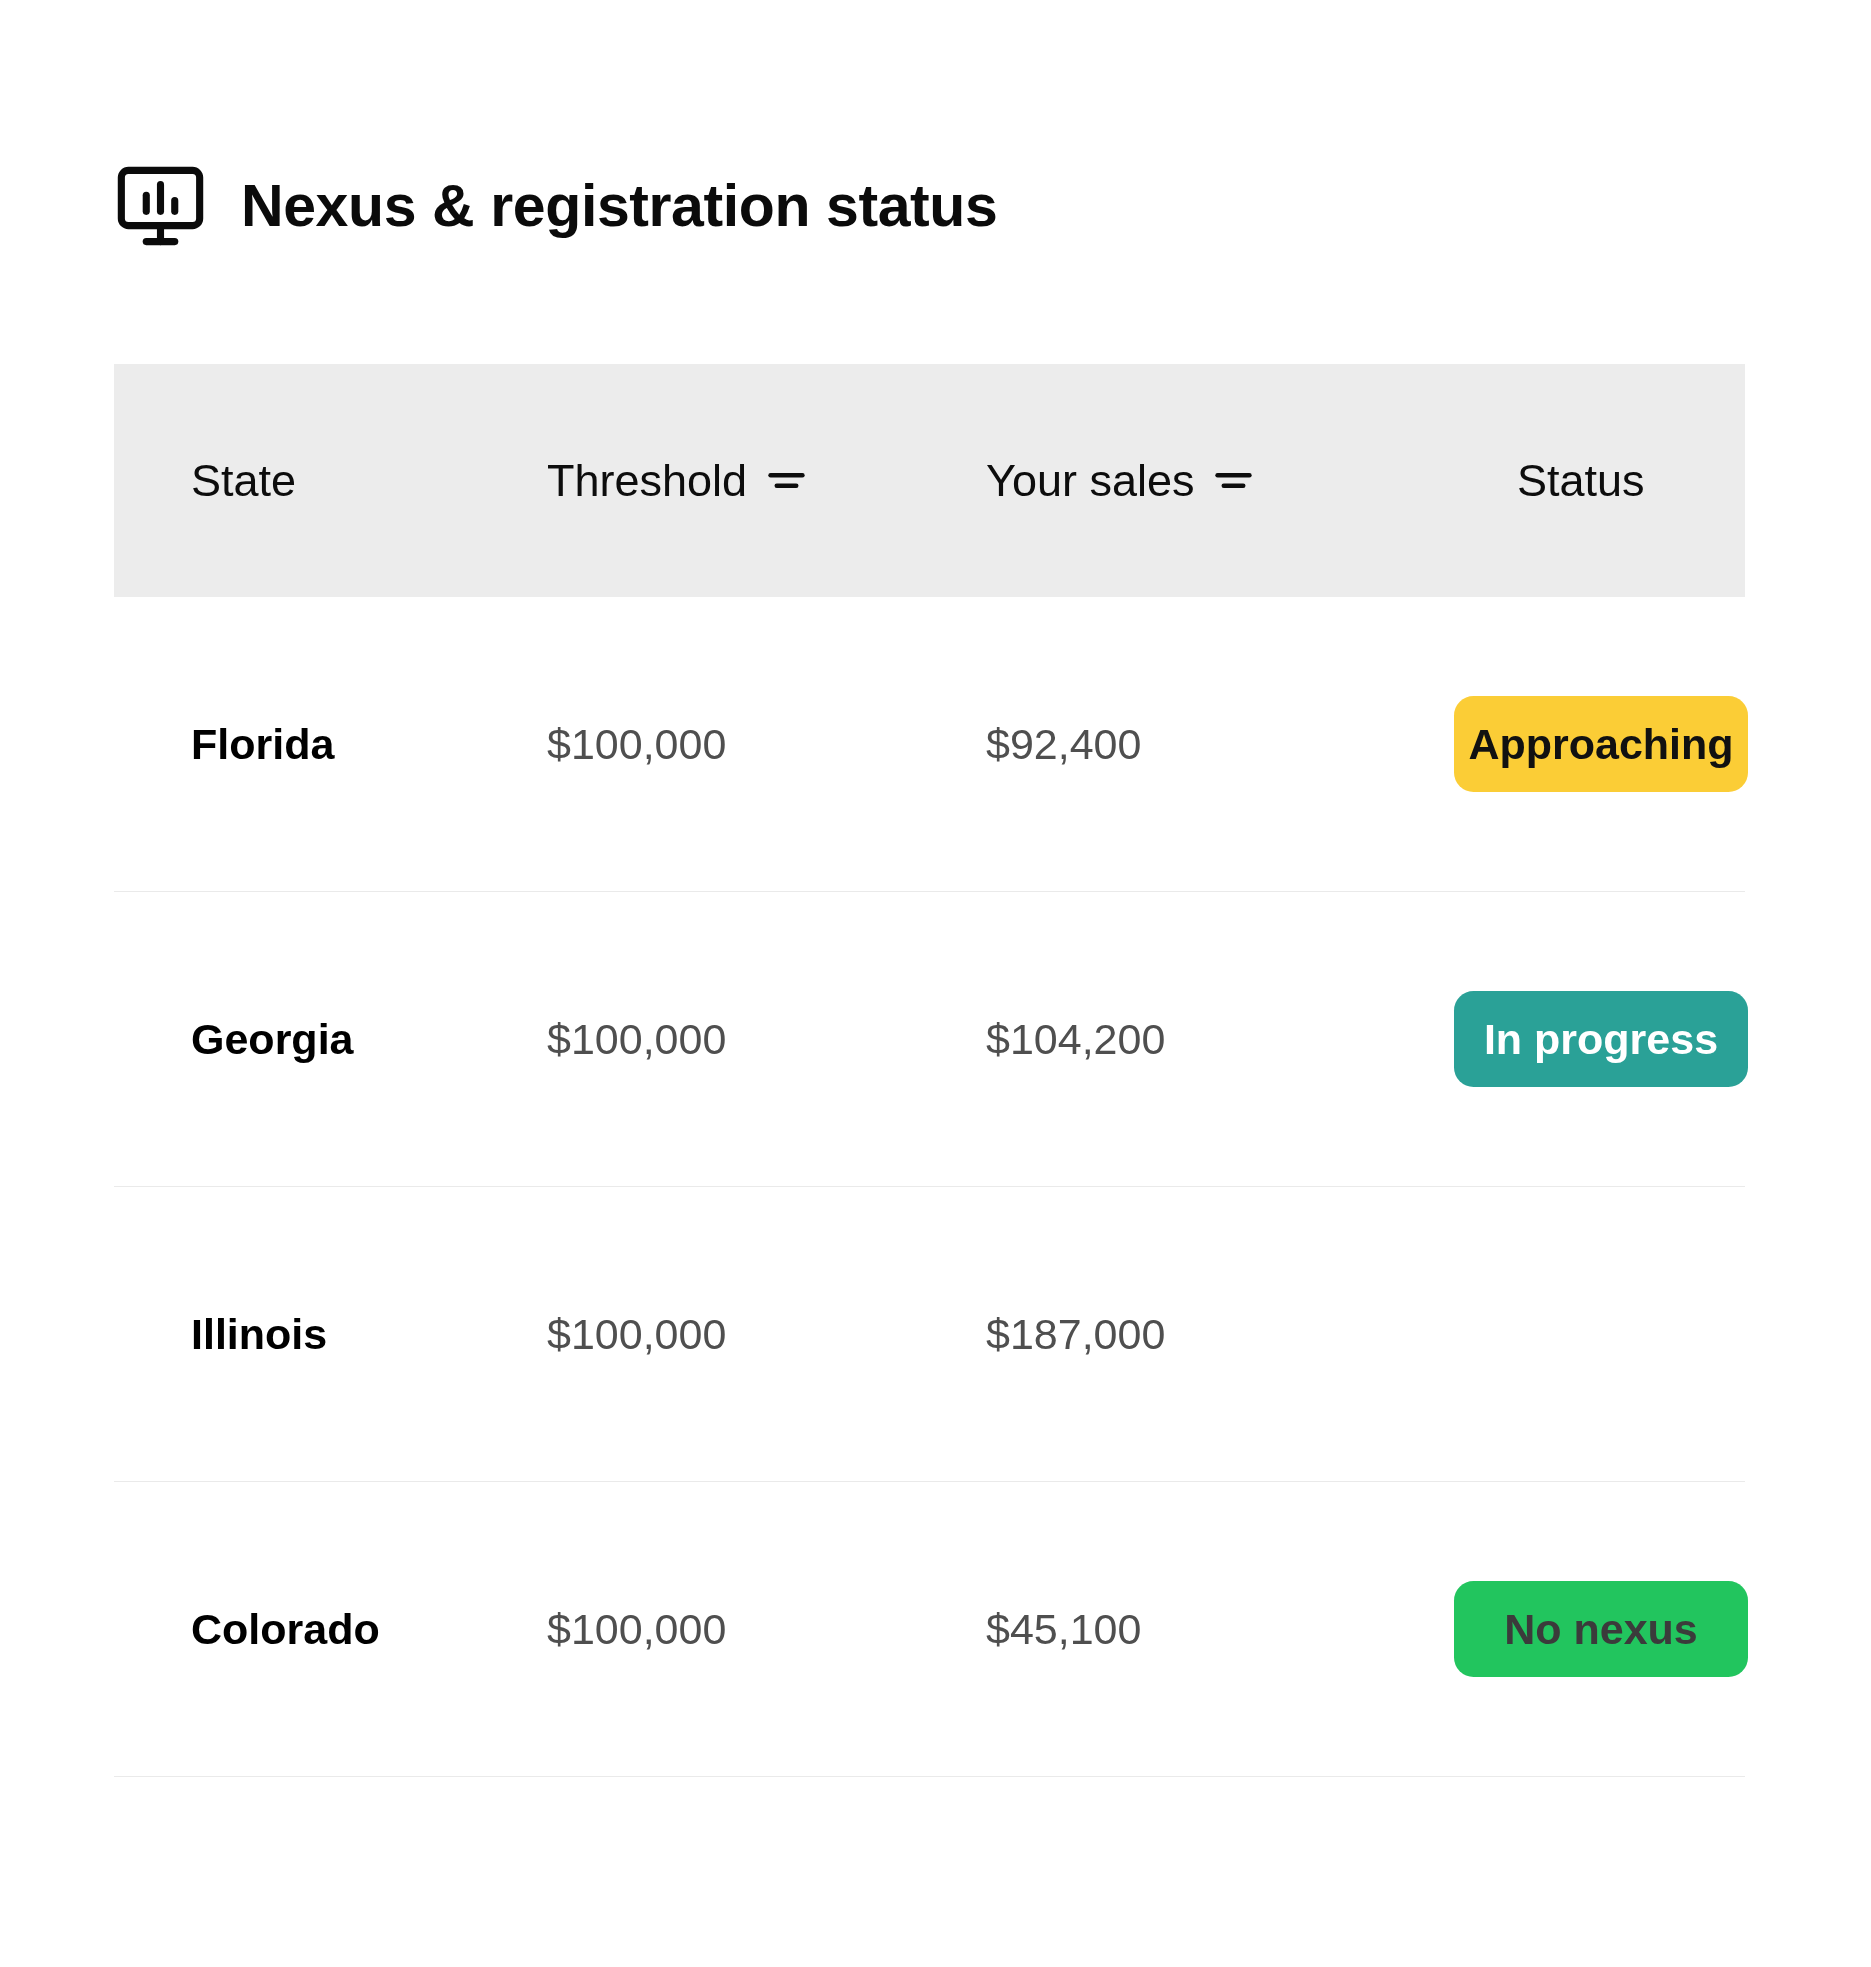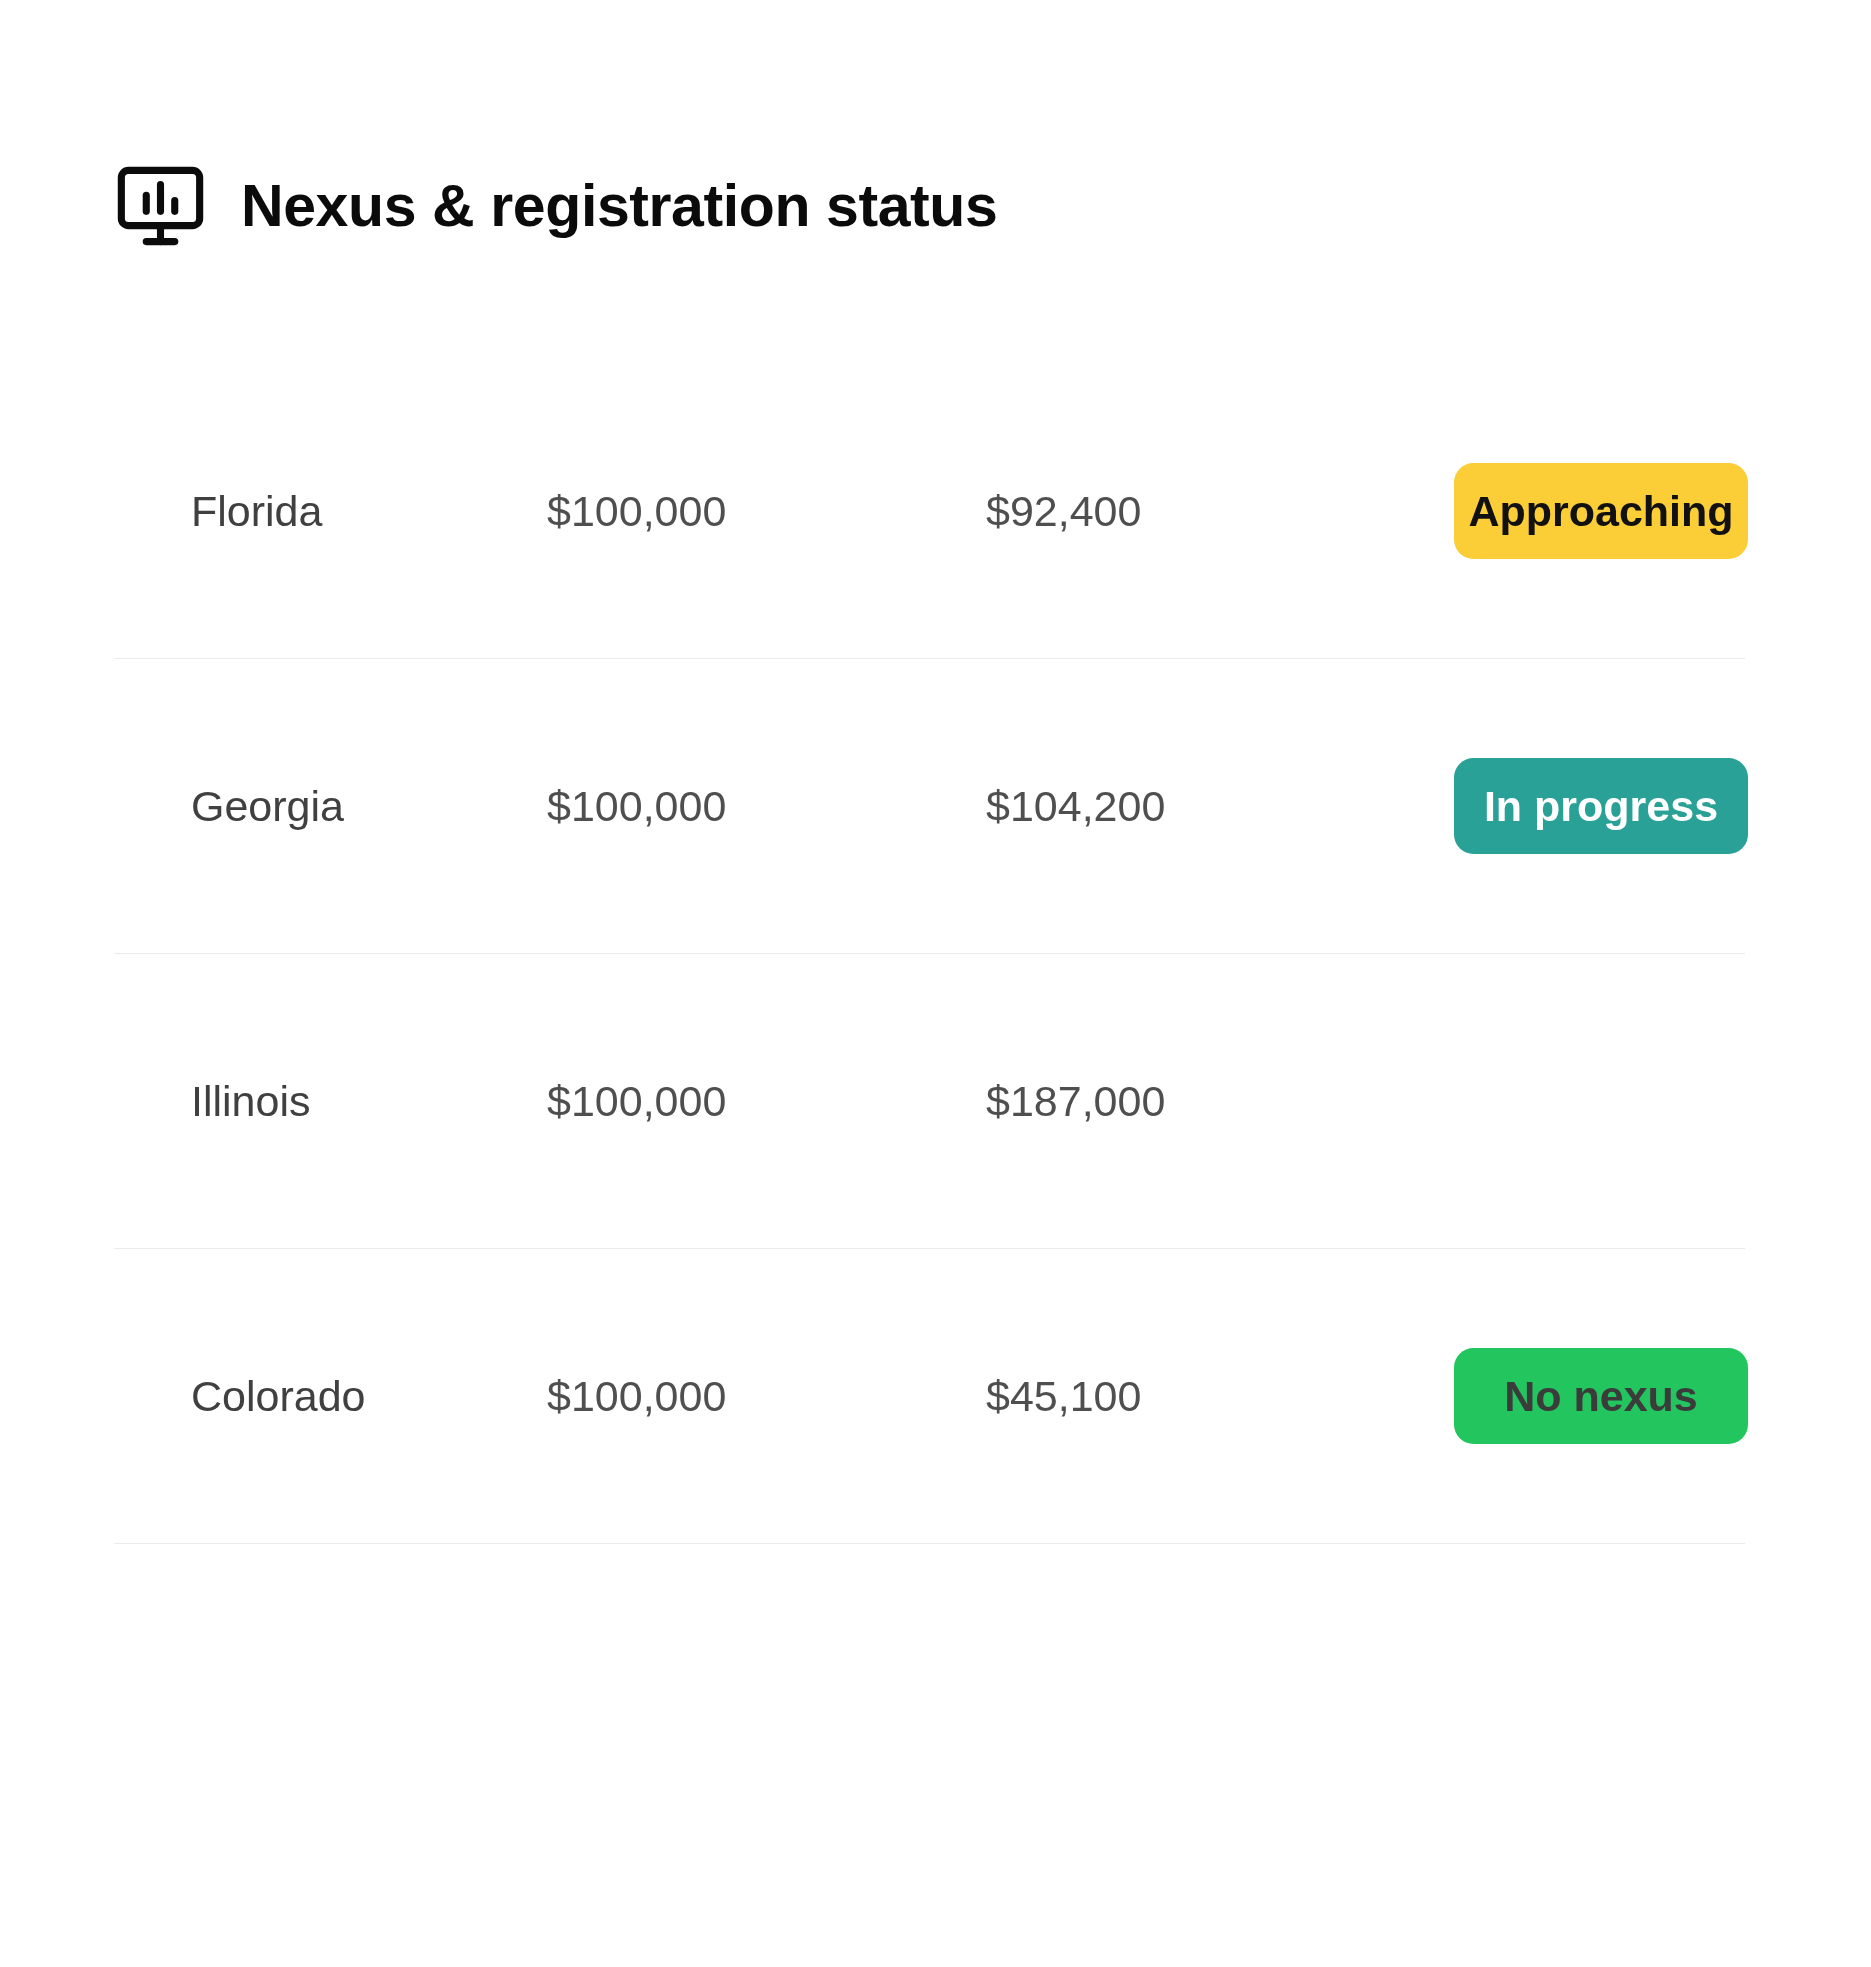--- a/index.html
+++ b/index.html
@@ -87,22 +87,22 @@
     align-items: center;
     height: 294px;
     border-bottom: 1.8px solid #eaeaea;
   }
   .cell {
     font-size: 43px;
     white-space: nowrap;
   }
   .cell.state {
     padding-left: 77px;
-    color: #404040;
-    font-weight: 400;
+    color: #000000;
+    font-weight: 700;
   }
   .cell.threshold {
     padding-left: 77px;
     color: #4f4f4f;
   }
   .cell.sales {
     padding-left: 66px;
     color: #4f4f4f;
   }
   .cell.status {
@@ -155,20 +155,42 @@
         <path d="M34 52 L34 34" stroke="#0b0b0b" stroke-width="8" stroke-linecap="round"></path>
         <path d="M50 52 L50 22" stroke="#0b0b0b" stroke-width="8" stroke-linecap="round"></path>
         <path d="M66 52 L66 40" stroke="#0b0b0b" stroke-width="8" stroke-linecap="round"></path>
       </svg>
     </span>
     <div class="header-title">Nexus &amp; registration status</div>
   </div>
 
   <div class="table">
 
+    <div class="thead">
+      <div class="th state">
+        <span>State</span>
+      </div>
+      <div class="th threshold">
+        <span>Threshold</span>
+        <svg class="sort-icon" viewBox="0 0 44 30" fill="none" xmlns="http://www.w3.org/2000/svg">
+          <path d="M4 9 H40" stroke="#0d0d0d" stroke-width="5" stroke-linecap="round"></path>
+          <path d="M11 21 H33" stroke="#0d0d0d" stroke-width="5" stroke-linecap="round"></path>
+        </svg>
+      </div>
+      <div class="th sales">
+        <span>Your sales</span>
+        <svg class="sort-icon" viewBox="0 0 44 30" fill="none" xmlns="http://www.w3.org/2000/svg">
+          <path d="M4 9 H40" stroke="#0d0d0d" stroke-width="5" stroke-linecap="round"></path>
+          <path d="M11 21 H33" stroke="#0d0d0d" stroke-width="5" stroke-linecap="round"></path>
+        </svg>
+      </div>
+      <div class="th status">
+        <span>Status</span>
+      </div>
+    </div>
 
     <div class="row">
       <div class="cell state">Florida</div>
       <div class="cell threshold">$100,000</div>
       <div class="cell sales">$92,400</div>
       <div class="cell status">
         <span class="badge approaching">Approaching</span>
       </div>
     </div>
 

